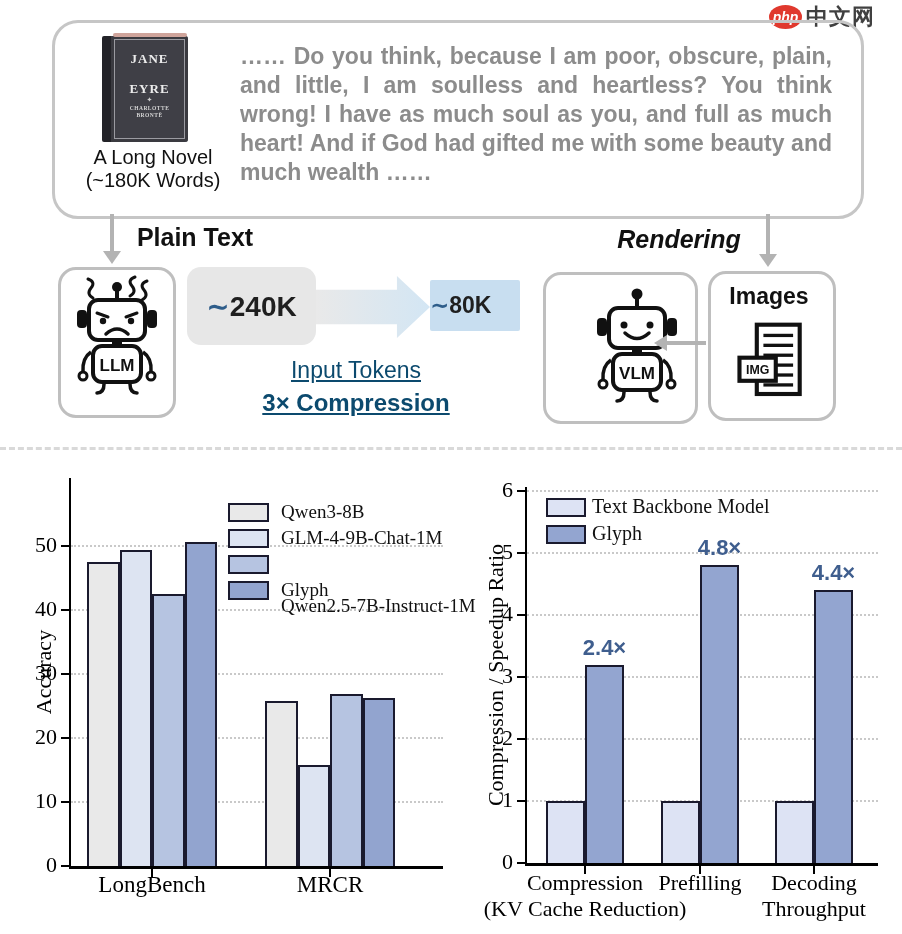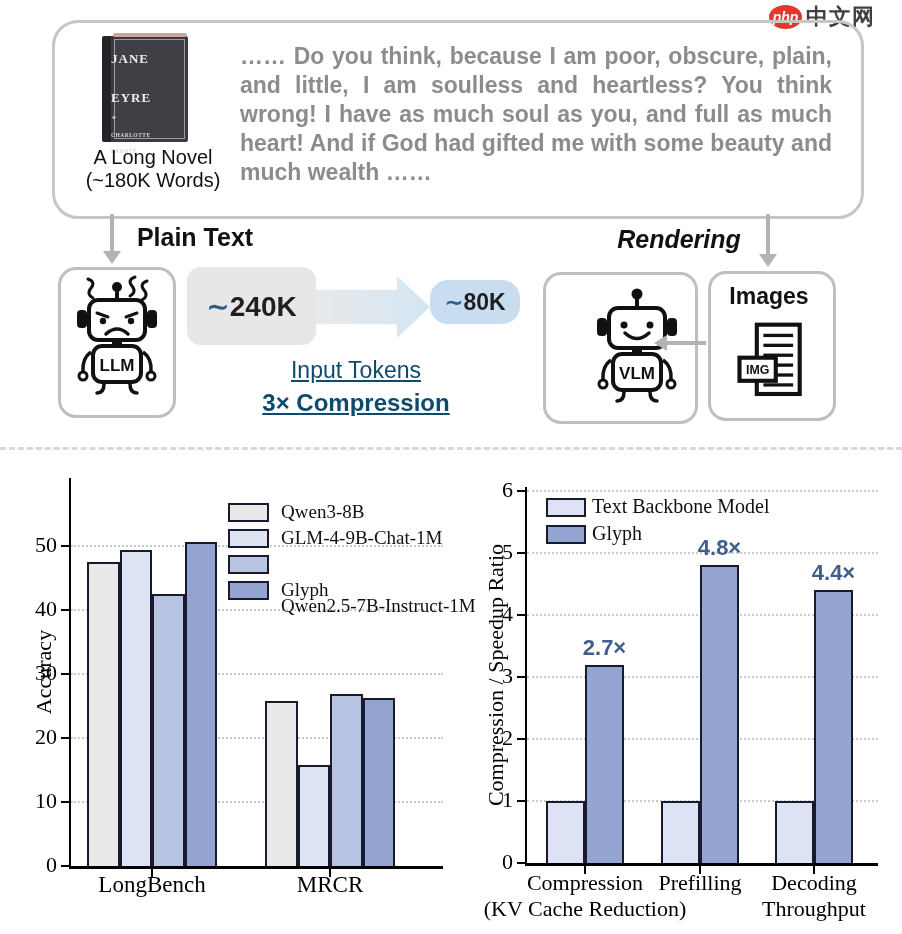--- a/index.html
+++ b/index.html
@@ -15,43 +15,43 @@
 
   
   .bigbox{position:absolute;left:52px;top:20px;width:806px;height:193px;border:3px solid #c6c6c6;border-radius:26px;}
   .excerpt{position:absolute;left:240px;top:42px;width:592px;font-size:23px;line-height:29px;
       color:#8c8c8c;text-align:justify;font-weight:bold;}
   
   .book{position:absolute;left:102px;top:36px;width:86px;height:106px;display:flex;}
   .book-spine{width:9px;background:#232328;border-radius:2px 0 0 2px;}
   .book-cover{position:relative;flex:1;background:#3f3f46;border-radius:0 3px 3px 0;
       box-shadow:inset 0 0 0 3px #3a3a40, inset 0 0 0 4px #9b9ba1;
-      display:flex;flex-direction:column;align-items:flex-start;color:#ececec;
-      font-family:"Liberation Serif","DejaVu Serif",serif;gap:9px;}
+      display:flex;flex-direction:column;align-items:center;color:#ececec;
+      font-family:"Liberation Serif","DejaVu Serif",serif;}
   .book-top{position:absolute;left:2px;top:-3px;right:1px;height:4px;background:#cfa49b;border-radius:2px;}
   .book-title{font-size:13px;font-weight:bold;letter-spacing:1px;line-height:14px;margin-top:16px;}
   .book-orn{font-size:7px;line-height:9px;color:#cfcfcf;}
   .book-author{font-size:5.5px;letter-spacing:.5px;line-height:7px;color:#d6d6d6;font-weight:bold;}
   .book-caption{position:absolute;left:60px;top:146px;width:186px;text-align:center;
       font-size:20px;line-height:23px;color:#111;}
 
   
   .flow-label{position:absolute;font-size:25px;font-weight:bold;color:#111;text-align:center;}
   .italic{font-style:italic;}
   .card{position:absolute;border:3px solid #bfbfbf;border-radius:18px;background:#fff;}
   .vstem{position:absolute;width:4px;background:#b3b3b3;}
   .vhead{position:absolute;width:0;height:0;border-left:9px solid transparent;
       border-right:9px solid transparent;border-top:13px solid #b3b3b3;}
   .hstem{position:absolute;height:4px;background:#b3b3b3;}
   .lhead{position:absolute;width:0;height:0;border-top:8px solid transparent;
       border-bottom:8px solid transparent;border-right:13px solid #b3b3b3;}
   .tokenbox-gray{position:absolute;left:187px;top:267px;width:129px;height:78px;background:#e7e7e7;
       border-radius:14px;display:flex;align-items:center;justify-content:center;}
-  .tokenbox-blue{position:absolute;left:430px;top:280px;width:90px;height:44px;background:#c8def0;
-      border-radius:18px;display:flex;align-items:center;justify-content:center;}
+  .tokenbox-blue{position:absolute;left:430px;top:280px;width:90px;height:51px;background:#c8def0;
+      border-radius:2px;display:flex;align-items:center;}
   .tok-big{font-size:28px;font-weight:bold;color:#1f1f1f;}
   .tok-small{font-size:23px;font-weight:bold;color:#1f1f1f;}
   .tilde{color:#2e5d8a;}
   .bigarrow{position:absolute;left:316px;top:276px;width:114px;height:62px;
       background:linear-gradient(90deg,#e9e9e9,#d3e6f4);
       clip-path:polygon(0 22%,71% 22%,71% 0,100% 50%,71% 100%,71% 78%,0 78%);}
   .flow-caption{position:absolute;left:231px;top:357px;width:250px;text-align:center;color:#0c4a6e;text-decoration:underline;}
   .flow-caption .l1{font-size:23px;}
   .flow-caption .l2{font-size:24px;font-weight:bold;margin-top:5px;}
   .images-title{position:absolute;left:708px;top:283px;width:122px;text-align:center;
@@ -256,21 +256,21 @@
       <div class="ytickmark" style="left: 517px; top: 614px;"></div>
       <div class="yticklabel" style="left: 453px; top: 601px; font-size: 22px;">4</div>
       <div class="gridline" style="left: 527px; top: 552px; width: 351px;"></div>
       <div class="ytickmark" style="left: 517px; top: 552px;"></div>
       <div class="yticklabel" style="left: 453px; top: 539px; font-size: 22px;">5</div>
       <div class="gridline" style="left: 527px; top: 490px; width: 351px;"></div>
       <div class="ytickmark" style="left: 517px; top: 490px;"></div>
       <div class="yticklabel" style="left: 453px; top: 477px; font-size: 22px;">6</div>
       <div class="bar" style="left: 546px; top: 801px; width: 39px; height: 64px; background: rgb(221, 227, 244); border-color: rgb(26, 26, 46);"></div>
       <div class="bar" style="left: 585px; top: 664.6px; width: 39px; height: 200.4px; background: rgb(147, 165, 208); border-color: rgb(26, 26, 46);"></div>
-      <div class="annot" style="left: 559.5px; top: 634.6px; color: rgb(63, 94, 142);">2.7×</div>
+      <div class="annot" style="left: 559.5px; top: 634.6px; color: rgb(63, 94, 142);">2.4×</div>
       <div class="cattick" style="left: 584px; top: 866px;"></div>
       <div class="catlabel" style="left: 435px; top: 870px; font-size: 22px;">Compression</div>
       <div class="catlabel" style="left: 435px; top: 896px; font-size: 22px;">(KV Cache Reduction)</div>
       <div class="bar" style="left: 661px; top: 801px; width: 39px; height: 64px; background: rgb(221, 227, 244); border-color: rgb(26, 26, 46);"></div>
       <div class="bar" style="left: 700px; top: 565.4px; width: 39px; height: 299.6px; background: rgb(147, 165, 208); border-color: rgb(26, 26, 46);"></div>
       <div class="annot" style="left: 674.5px; top: 535.4px; color: rgb(63, 94, 142);">4.8×</div>
       <div class="cattick" style="left: 699px; top: 866px;"></div>
       <div class="catlabel" style="left: 550px; top: 870px; font-size: 22px;">Prefilling</div>
       <div class="bar" style="left: 775px; top: 801px; width: 39px; height: 64px; background: rgb(221, 227, 244); border-color: rgb(26, 26, 46);"></div>
       <div class="bar" style="left: 814px; top: 590.2px; width: 39px; height: 274.8px; background: rgb(147, 165, 208); border-color: rgb(26, 26, 46);"></div>

